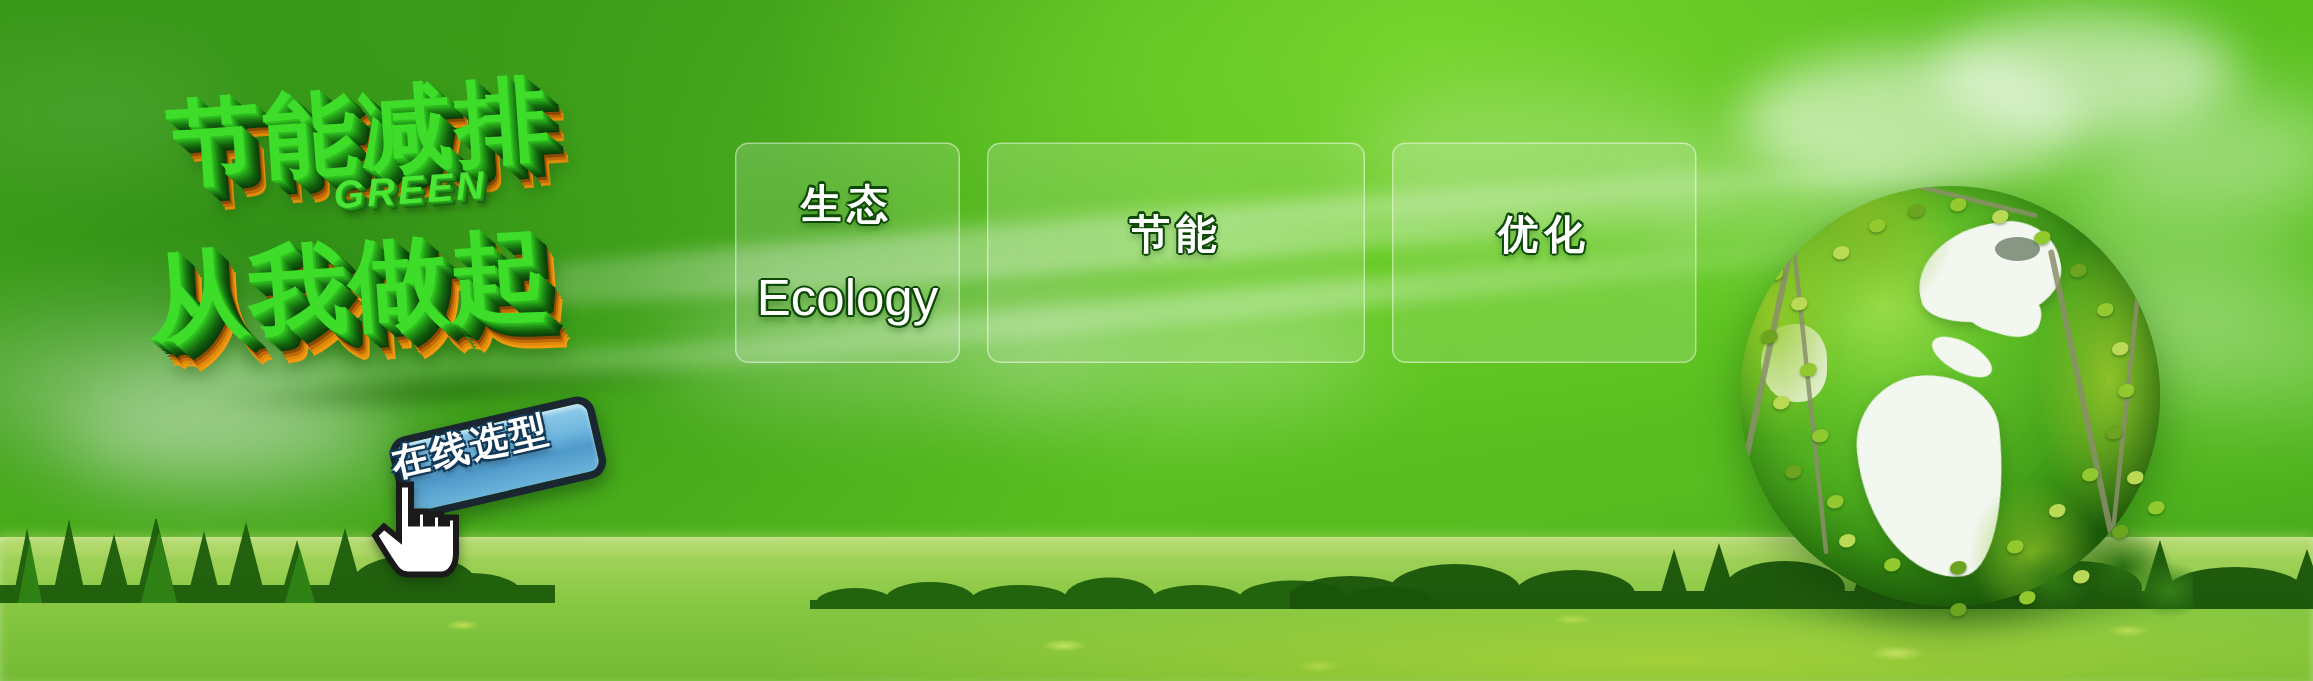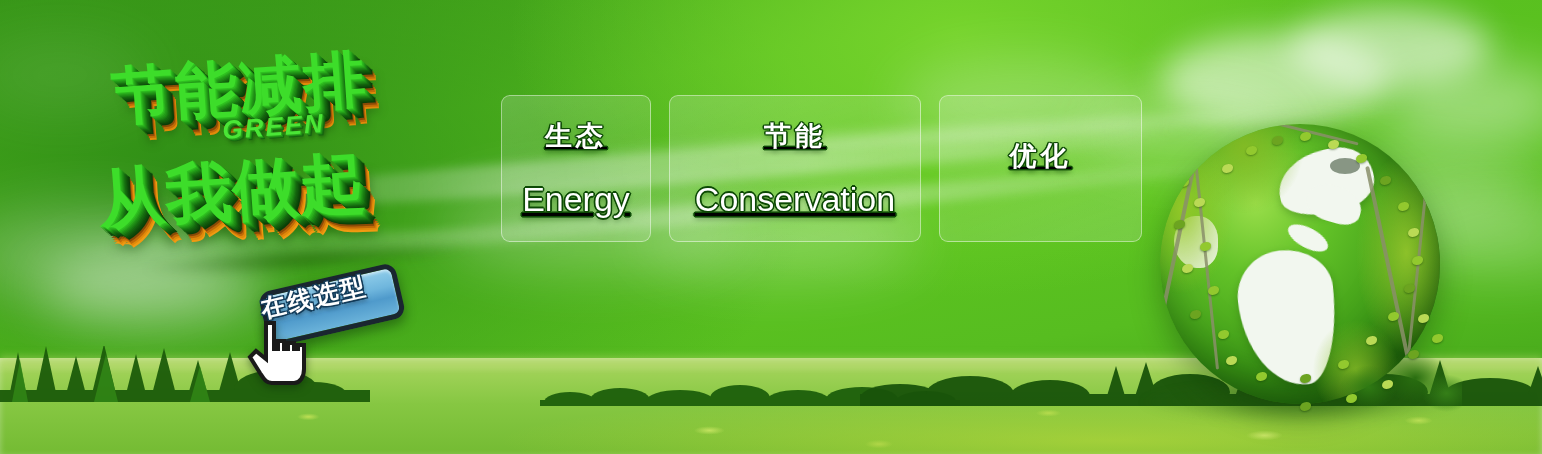--- a/index.html
+++ b/index.html
@@ -140,21 +140,21 @@
       10px 10px 0 #0b3d08, 11px 12px 0 #8a4a06, 12px 14px 0 #c06a07,
       13px 16px 0 #e08a0a, 14px 18px 0 #f09a12, 13px 21px 11px rgba(20,60,8,.5);
   }
   .hl-shadow{
     position:absolute;left:40px;top:210px;width:330px;height:26px;border-radius:50%;
     background:radial-gradient(ellipse at 50% 50%, rgba(28,78,10,.45) 0%, rgba(28,78,10,0) 72%);
     filter:blur(5px);
   }
 
   
-  .cards{position:absolute;left:501px;top:95px;display:flex;gap:18px;text-decoration:underline;}
+  .cards{position:absolute;left:490px;top:95px;display:flex;gap:18px;}
   .card{
     width:150px;height:147px;border-radius:9px;
     border:1px solid rgba(255,255,255,.45);
     background:linear-gradient(160deg,rgba(255,255,255,.18) 0%,rgba(255,255,255,.10) 45%,rgba(255,255,255,.16) 100%);
     display:flex;flex-direction:column;align-items:center;justify-content:center;
     box-sizing:border-box;
   }
   .card.wide{width:252px;}
   .card.wide2{width:203px;align-items:center;}
   .card-cn{
@@ -346,25 +346,24 @@
   <div class="headline">
     <div class="hl-shadow"></div>
     <div class="hl-row hl-top" data-bind="headline.line1">节能减排</div>
     <div class="hl-row hl-green" data-bind="headline.accent">GREEN</div>
     <div class="hl-row hl-bot" data-bind="headline.line2">从我做起</div>
   </div>
 
   <div class="cards">
     <div class="card">
       <div class="card-cn" data-bind="cards.0.cn">生态</div>
-      <div class="card-en" data-bind="cards.0.en">Energy</div>
+      <div class="card-en" data-bind="cards.0.en">Ecology</div>
     </div>
     <div class="card wide">
       <div class="card-cn" data-bind="cards.1.cn">节能</div>
-      <div class="card-en" data-bind="cards.1.en">Conservation</div>
     </div>
     <div class="card wide2">
       <div class="card-cn" data-bind="cards.2.cn">优化</div>
     </div>
   </div>
 
 
   <div class="cta">
     <div class="cta-btn"></div>
     <div class="cta-label" data-bind="cta.label">在线选型</div>

